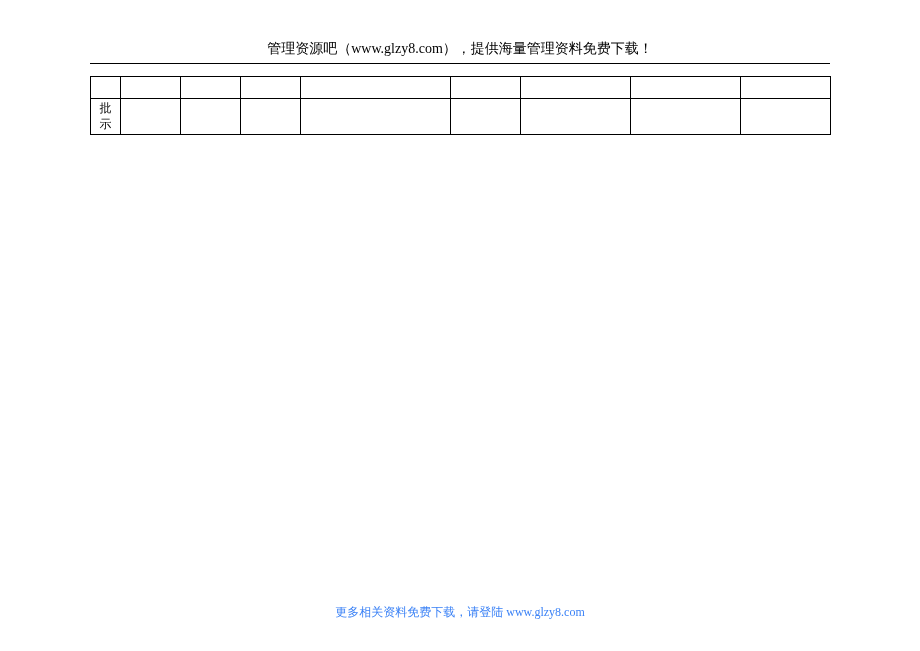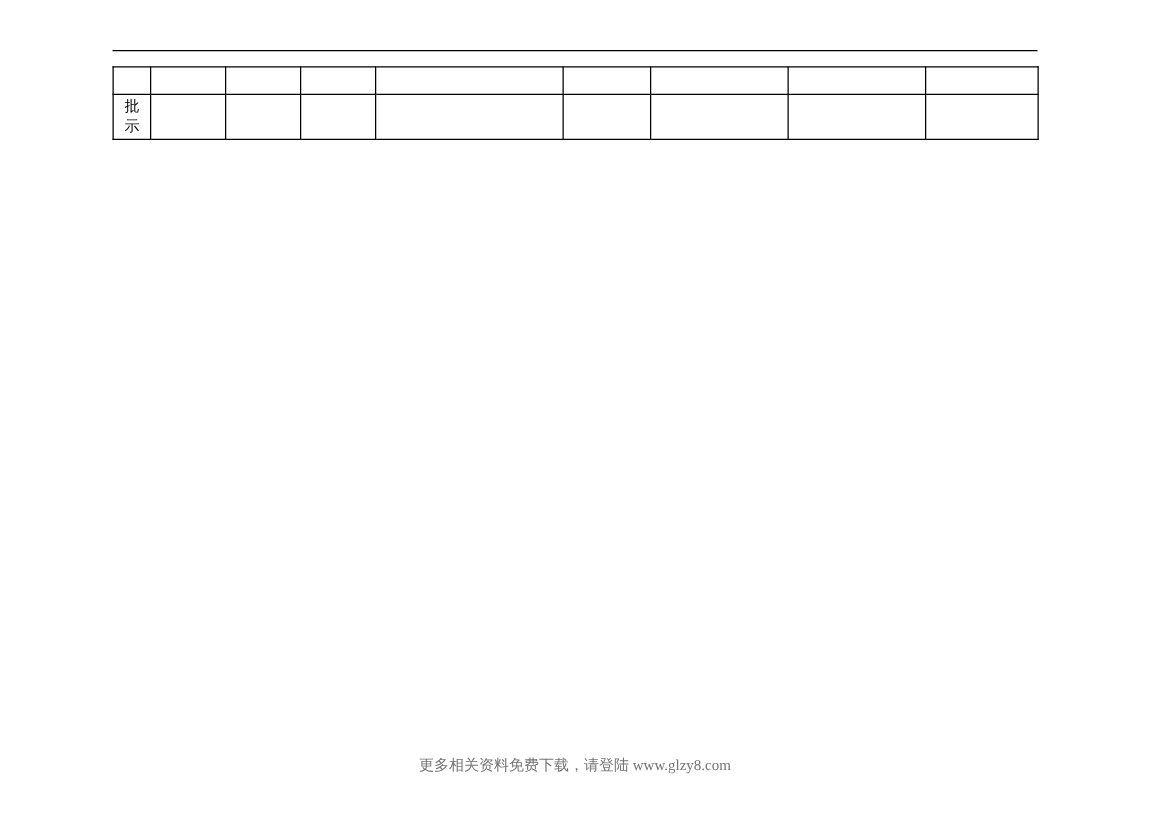--- a/index.html
+++ b/index.html
@@ -71,27 +71,28 @@
       vertical-align: baseline;
       margin: 0 2px;
     }
     .footer {
       position: absolute;
       bottom: 30px;
       left: 0;
       width: 100%;
       text-align: center;
       font-size: 12px;
-      color: #737373;
+      color: #3b82f6;
     }
   </style>
 </head>
 <body>
 
 <div class="page">
+  <div class="header-title">管理资源吧（www.glzy8.com），提供海量管理资料免费下载！</div>
   <hr class="header-rule">
 
   <table class="form-table">
     <tbody>
         <tr>
       <td class="col-1"></td>
       <td class="col-2"></td>
       <td class="col-3"></td>
       <td class="col-4"></td>
       <td class="col-5"></td>

